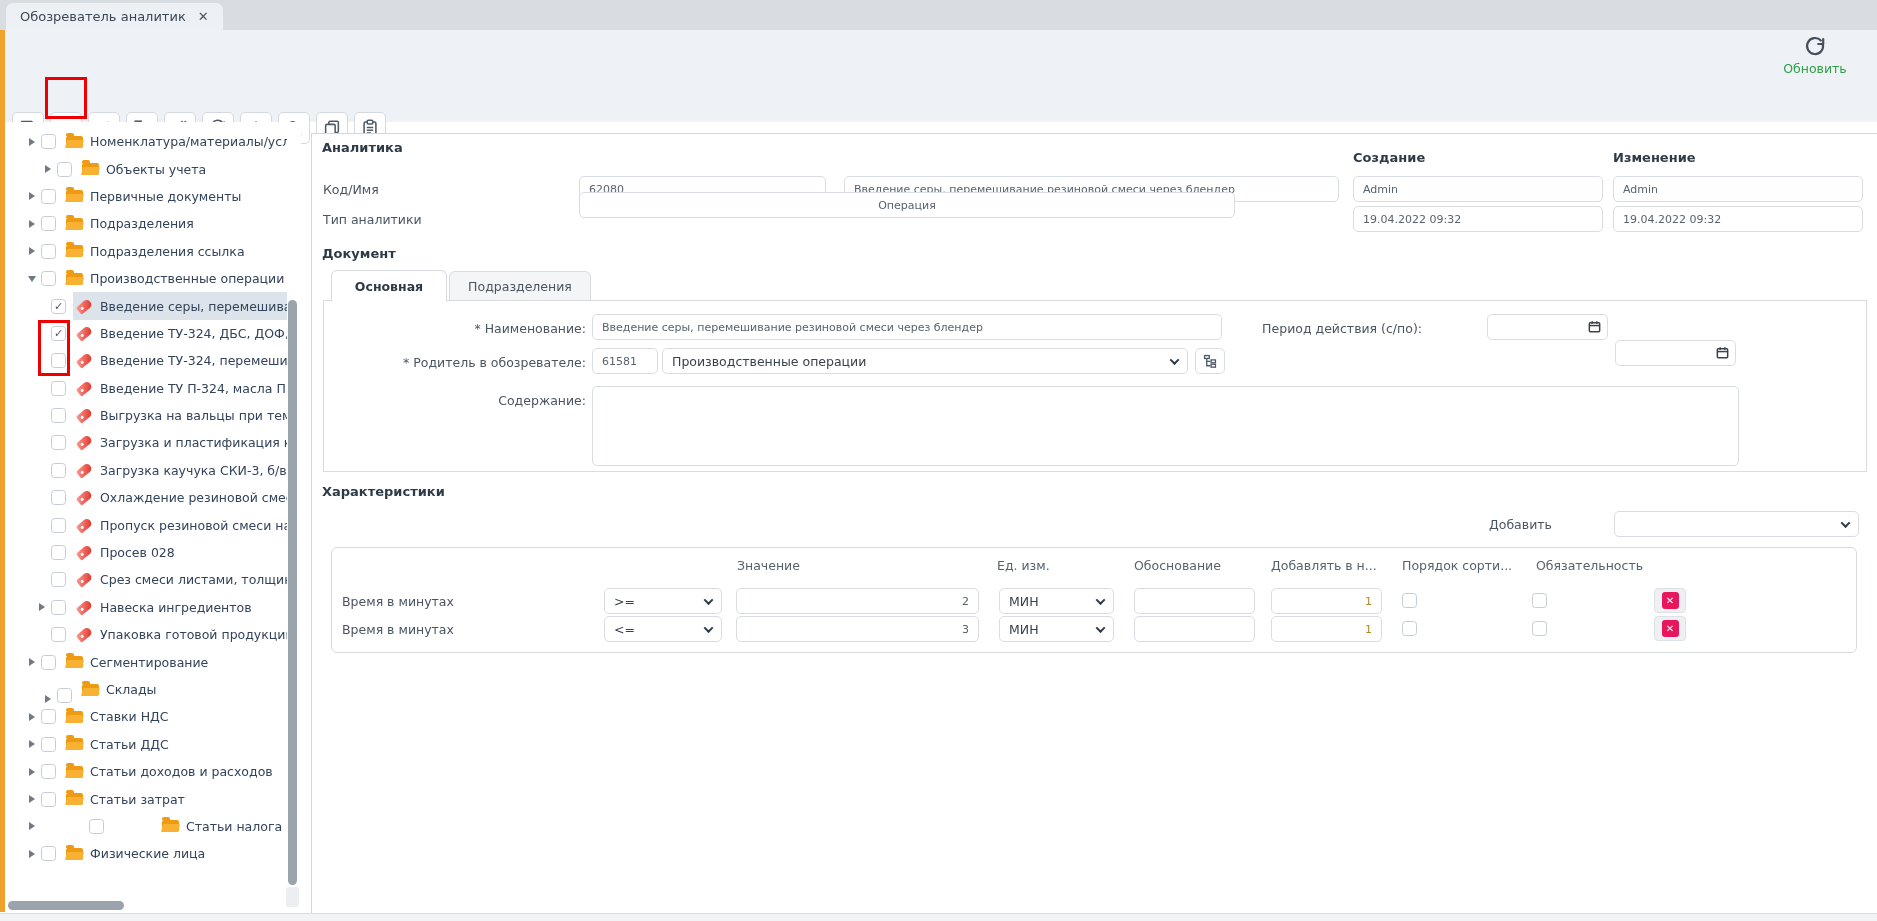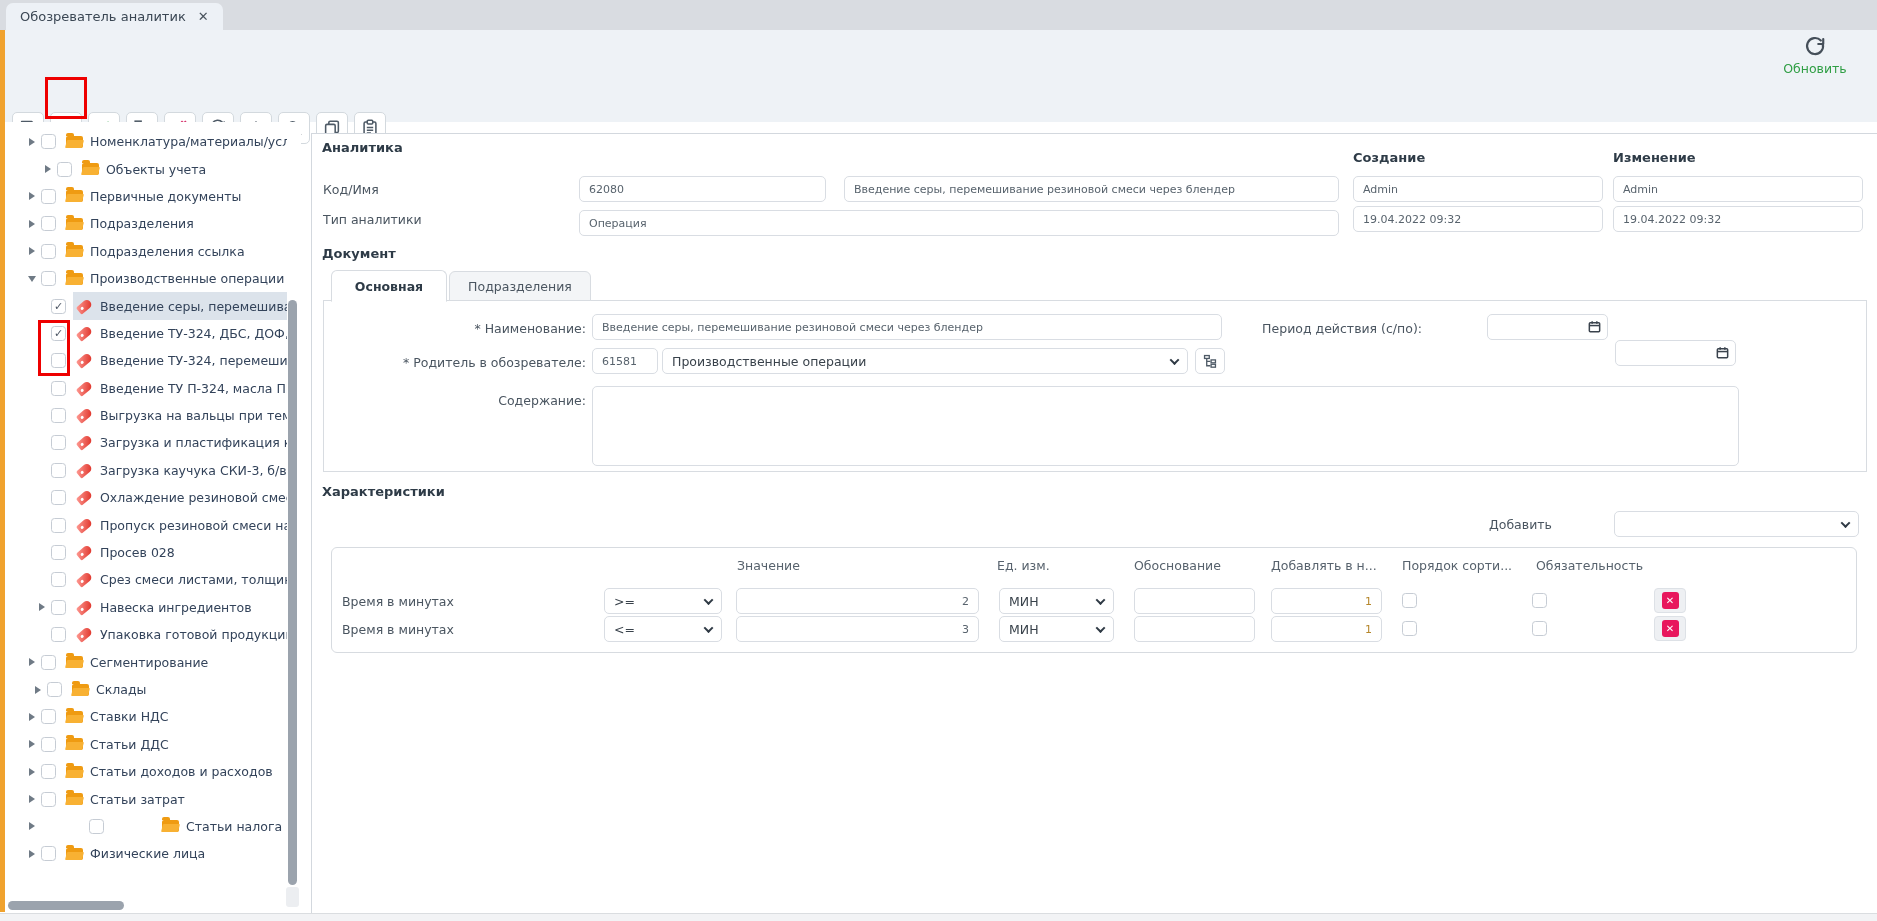--- a/index.html
+++ b/index.html
@@ -409,21 +409,21 @@
           <span class="caret-right"></span>
         </span>
         <span class="tw-cb"></span>
         <span class="row-content">
           <span class="tw-ic">
             <span class="icon-folder"></span>
           </span>
           <span class="tw-label">Сегментирование</span>
         </span>
       </div>
-      <div class="tree-row" style="padding-left: 26px;">
+      <div class="tree-row" style="padding-left: 36px; align-items: flex-end;">
         <span class="tw-exp">
           <span class="caret-right"></span>
         </span>
         <span class="tw-cb"></span>
         <span class="row-content">
           <span class="tw-ic">
             <span class="icon-folder"></span>
           </span>
           <span class="tw-label">Склады</span>
         </span>
@@ -515,21 +515,21 @@
   <div class="abs col-title" style="left:1041px;top:16px;">Создание</div>
   <div class="abs col-title" style="left:1301px;top:16px;">Изменение</div>
 
   <div class="abs flabel" style="left:11px;top:48px;">Код/Имя</div>
   <input class="abs fld" style="left: 267px; top: 42px; width: 247px;" value="62080">
   <input class="abs fld" style="left: 532px; top: 42px; width: 495px;" value="Введение серы, перемешивание резиновой смеси через блендер">
   <input class="abs fld" style="left: 1041px; top: 42px; width: 250px;" value="Admin">
   <input class="abs fld" style="left: 1301px; top: 42px; width: 250px;" value="Admin">
 
   <div class="abs flabel" style="left:11px;top:78px;">Тип аналитики</div>
-  <input class="abs fld" style="left: 267px; top: 76px; width: 760px;" value="Операция">
+  <input class="abs fld" style="left: 267px; top: 58px; width: 656px; text-align: center;" value="Операция">
   <input class="abs fld" style="left: 1041px; top: 72px; width: 250px;" value="19.04.2022 09:32">
   <input class="abs fld" style="left: 1301px; top: 72px; width: 250px;" value="19.04.2022 09:32">
 
   <div class="abs section-title" style="left:10px;top:112px;">Документ</div>
 
   <div class="doc-tab active" style="left:19px;top:136px;width:116px;">
     <span>Основная</span>
   </div>
   <div class="doc-tab inactive" style="left:137px;top:137px;width:142px;height:30px;">
     <span>Подразделения</span>

